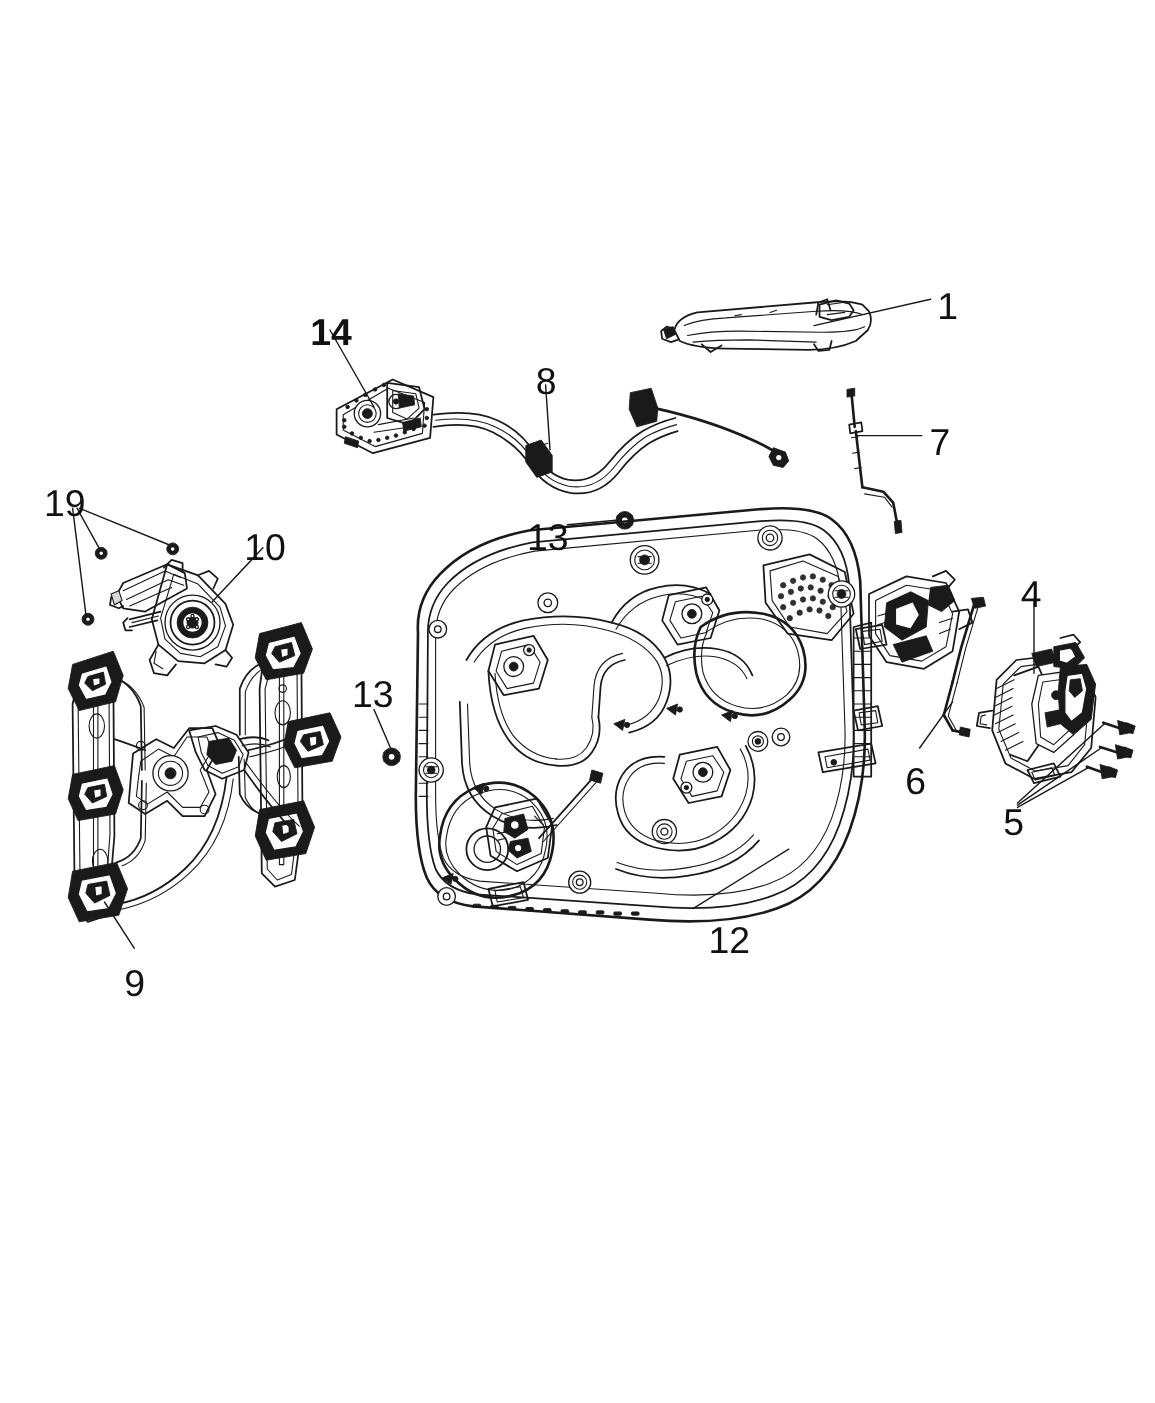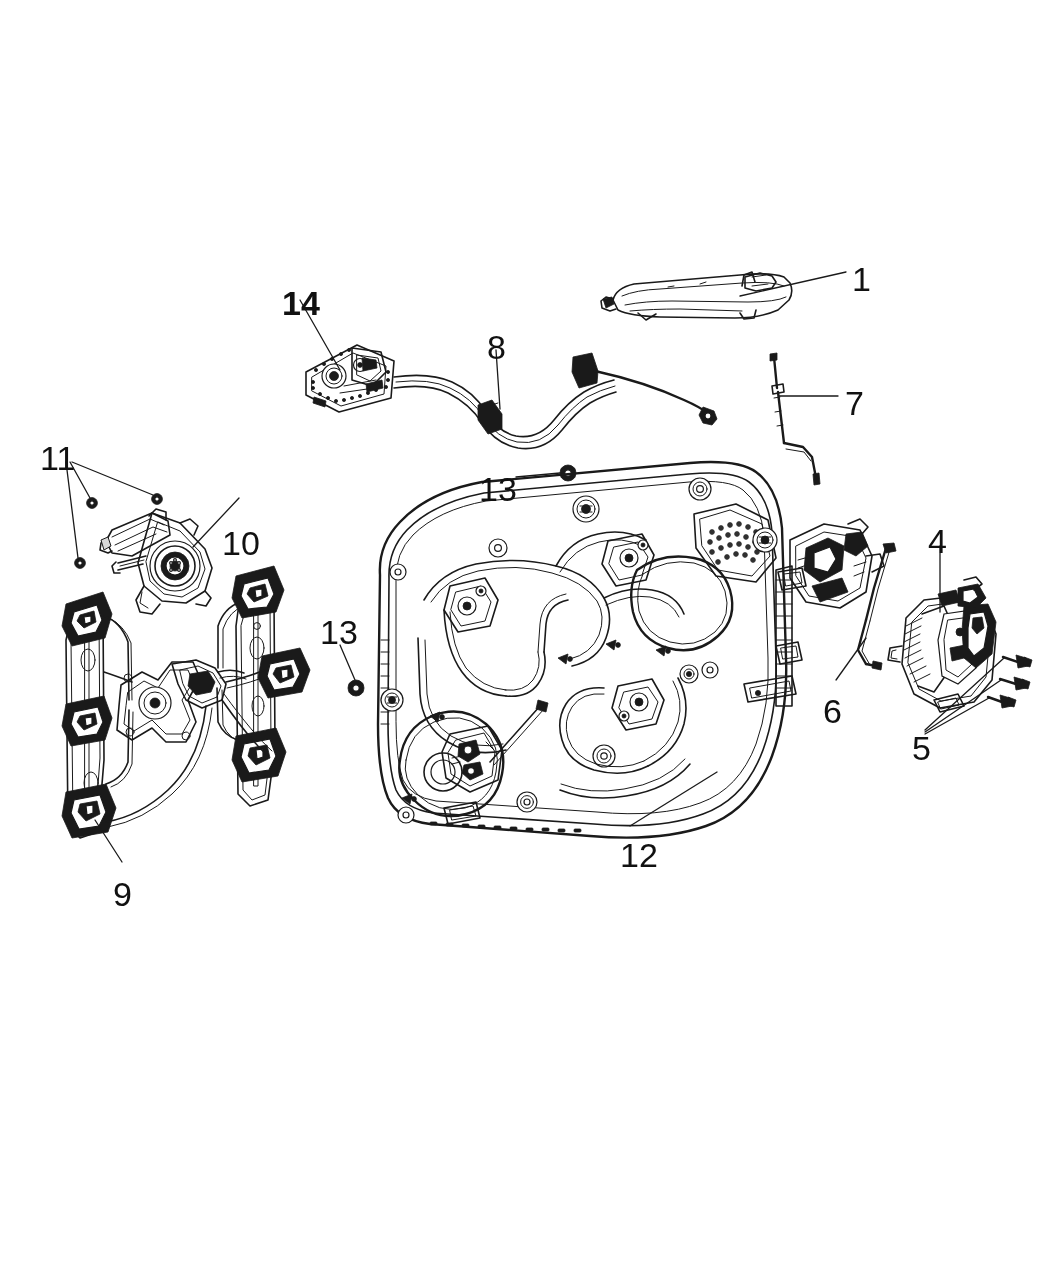--- a/index.html
+++ b/index.html
@@ -619,23 +619,23 @@
       <path class="leader" d="M925 732 L1001 680"></path>
       <path class="leader" d="M925 734 L989 698"></path>
     </g>
 
   </svg>
 
   <div class="callout-label" style="left:852px; top:262px;">1</div>
   <div class="callout-label" style="left:282px; top:286px;font-weight:bold;">14</div>
   <div class="callout-label" style="left:487px; top:330px;">8</div>
   <div class="callout-label" style="left:845px; top:386px;">7</div>
-  <div class="callout-label" style="left:40px; top:441px;">11</div>
-  <div class="callout-label" style="left:222px; top:481px;margin-top:45px;">10</div>
+  <div class="callout-label" style="left:40px; top:441px;">19</div>
+  <div class="callout-label" style="left:222px; top:481px;">10</div>
   <div class="callout-label" style="left:479px; top:472px;">13</div>
   <div class="callout-label" style="left:928px; top:524px;">4</div>
   <div class="callout-label" style="left:320px; top:615px;">13</div>
   <div class="callout-label" style="left:823px; top:694px;">6</div>
   <div class="callout-label" style="left:912px; top:731px;">5</div>
-  <div class="callout-label" style="left:620px; top:838px;">12</div>
+  <div class="callout-label" style="left:644px; top:838px;">12</div>
   <div class="callout-label" style="left:113px; top:877px;">9</div>
 
 </div>
 
 </body></html>

